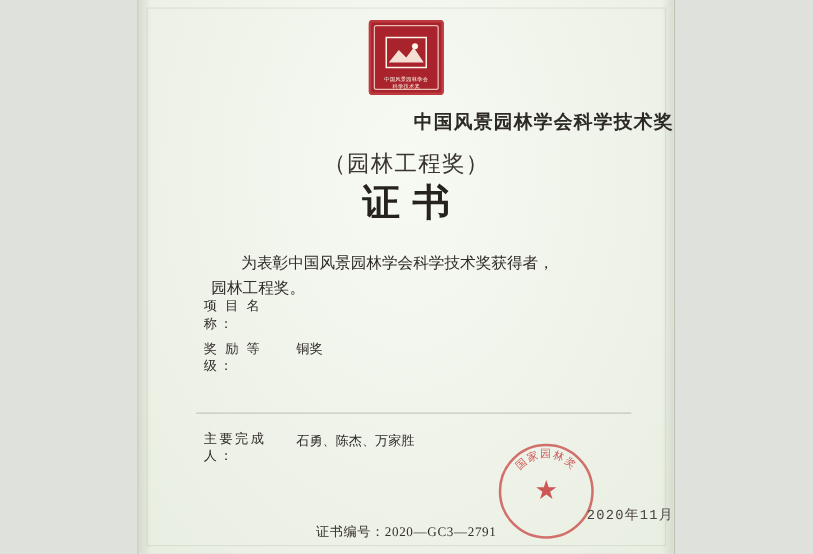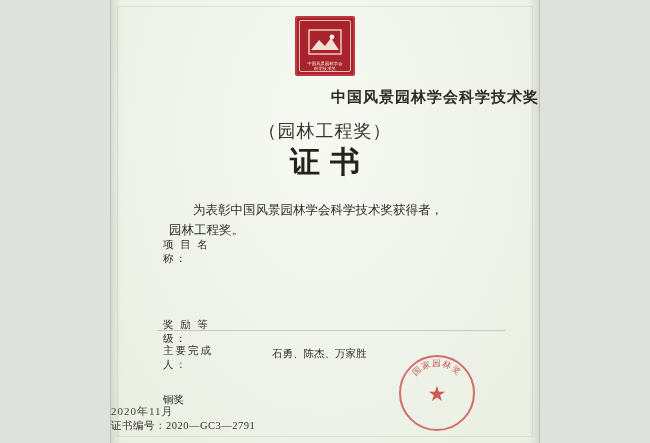--- a/index.html
+++ b/index.html
@@ -141,21 +141,20 @@
     right: 40px;
     top: 238px;
   }
   .row {
     display: flex;
     align-items: flex-start;
     margin-bottom: 6px;
     font-family: "Liberation Serif", serif;
     font-size: 10.5px;
     color: #2f2b27;
-    flex-direction: column;
   }
   .row .lab {
     width: 74px;
     flex: 0 0 74px;
     letter-spacing: 2px;
     color: #2f2b27;
   }
   .row .val {
     flex: 1 1 auto;
     line-height: 15px;
@@ -176,21 +175,21 @@
   
   .members {
     position: absolute;
     left: 52px;
     right: 40px;
     top: 344px;
     font-family: "Liberation Serif", serif;
     font-size: 10.5px;
     color: #2f2b27;
   }
-  .members .m-row { display: flex; align-items: flex-start; gap: 35px; }
+  .members .m-row { display: flex; align-items: flex-start; }
   .members .m-lab { width: 74px; flex: 0 0 74px; letter-spacing: 2px; }
   .members .m-val { flex: 1 1 auto; line-height: 19px; }
   .members .m-val span { display: block; }
 
   
   #seal {
     position: absolute;
     left: 288px;
     top: 355px;
     width: 72px;
@@ -218,32 +217,33 @@
     font-size: 8.5px;
     fill: rgba(196,46,43,0.85);
     letter-spacing: 1.2px;
   }
 
   
   .date {
     position: absolute;
     left: 0; right: 0;
     top: 404px;
-    text-align: left;
-    font-family: Liberation Serif, serif;
+    text-align: right;
+    font-family: Liberation Mono, monospace;
     font-size: 11px;
     color: #4a453f;
     letter-spacing: 1px;
   }
 
   
   .certno {
     position: absolute;
     left: 0; right: 0;
     bottom: 10px;
+    text-align: center;
     font-family: "Liberation Serif", serif;
     font-size: 10.5px;
     color: #33302b;
     letter-spacing: 0.5px;
   }
 </style>
 </head>
 <body>
 
 <div id="stage">

